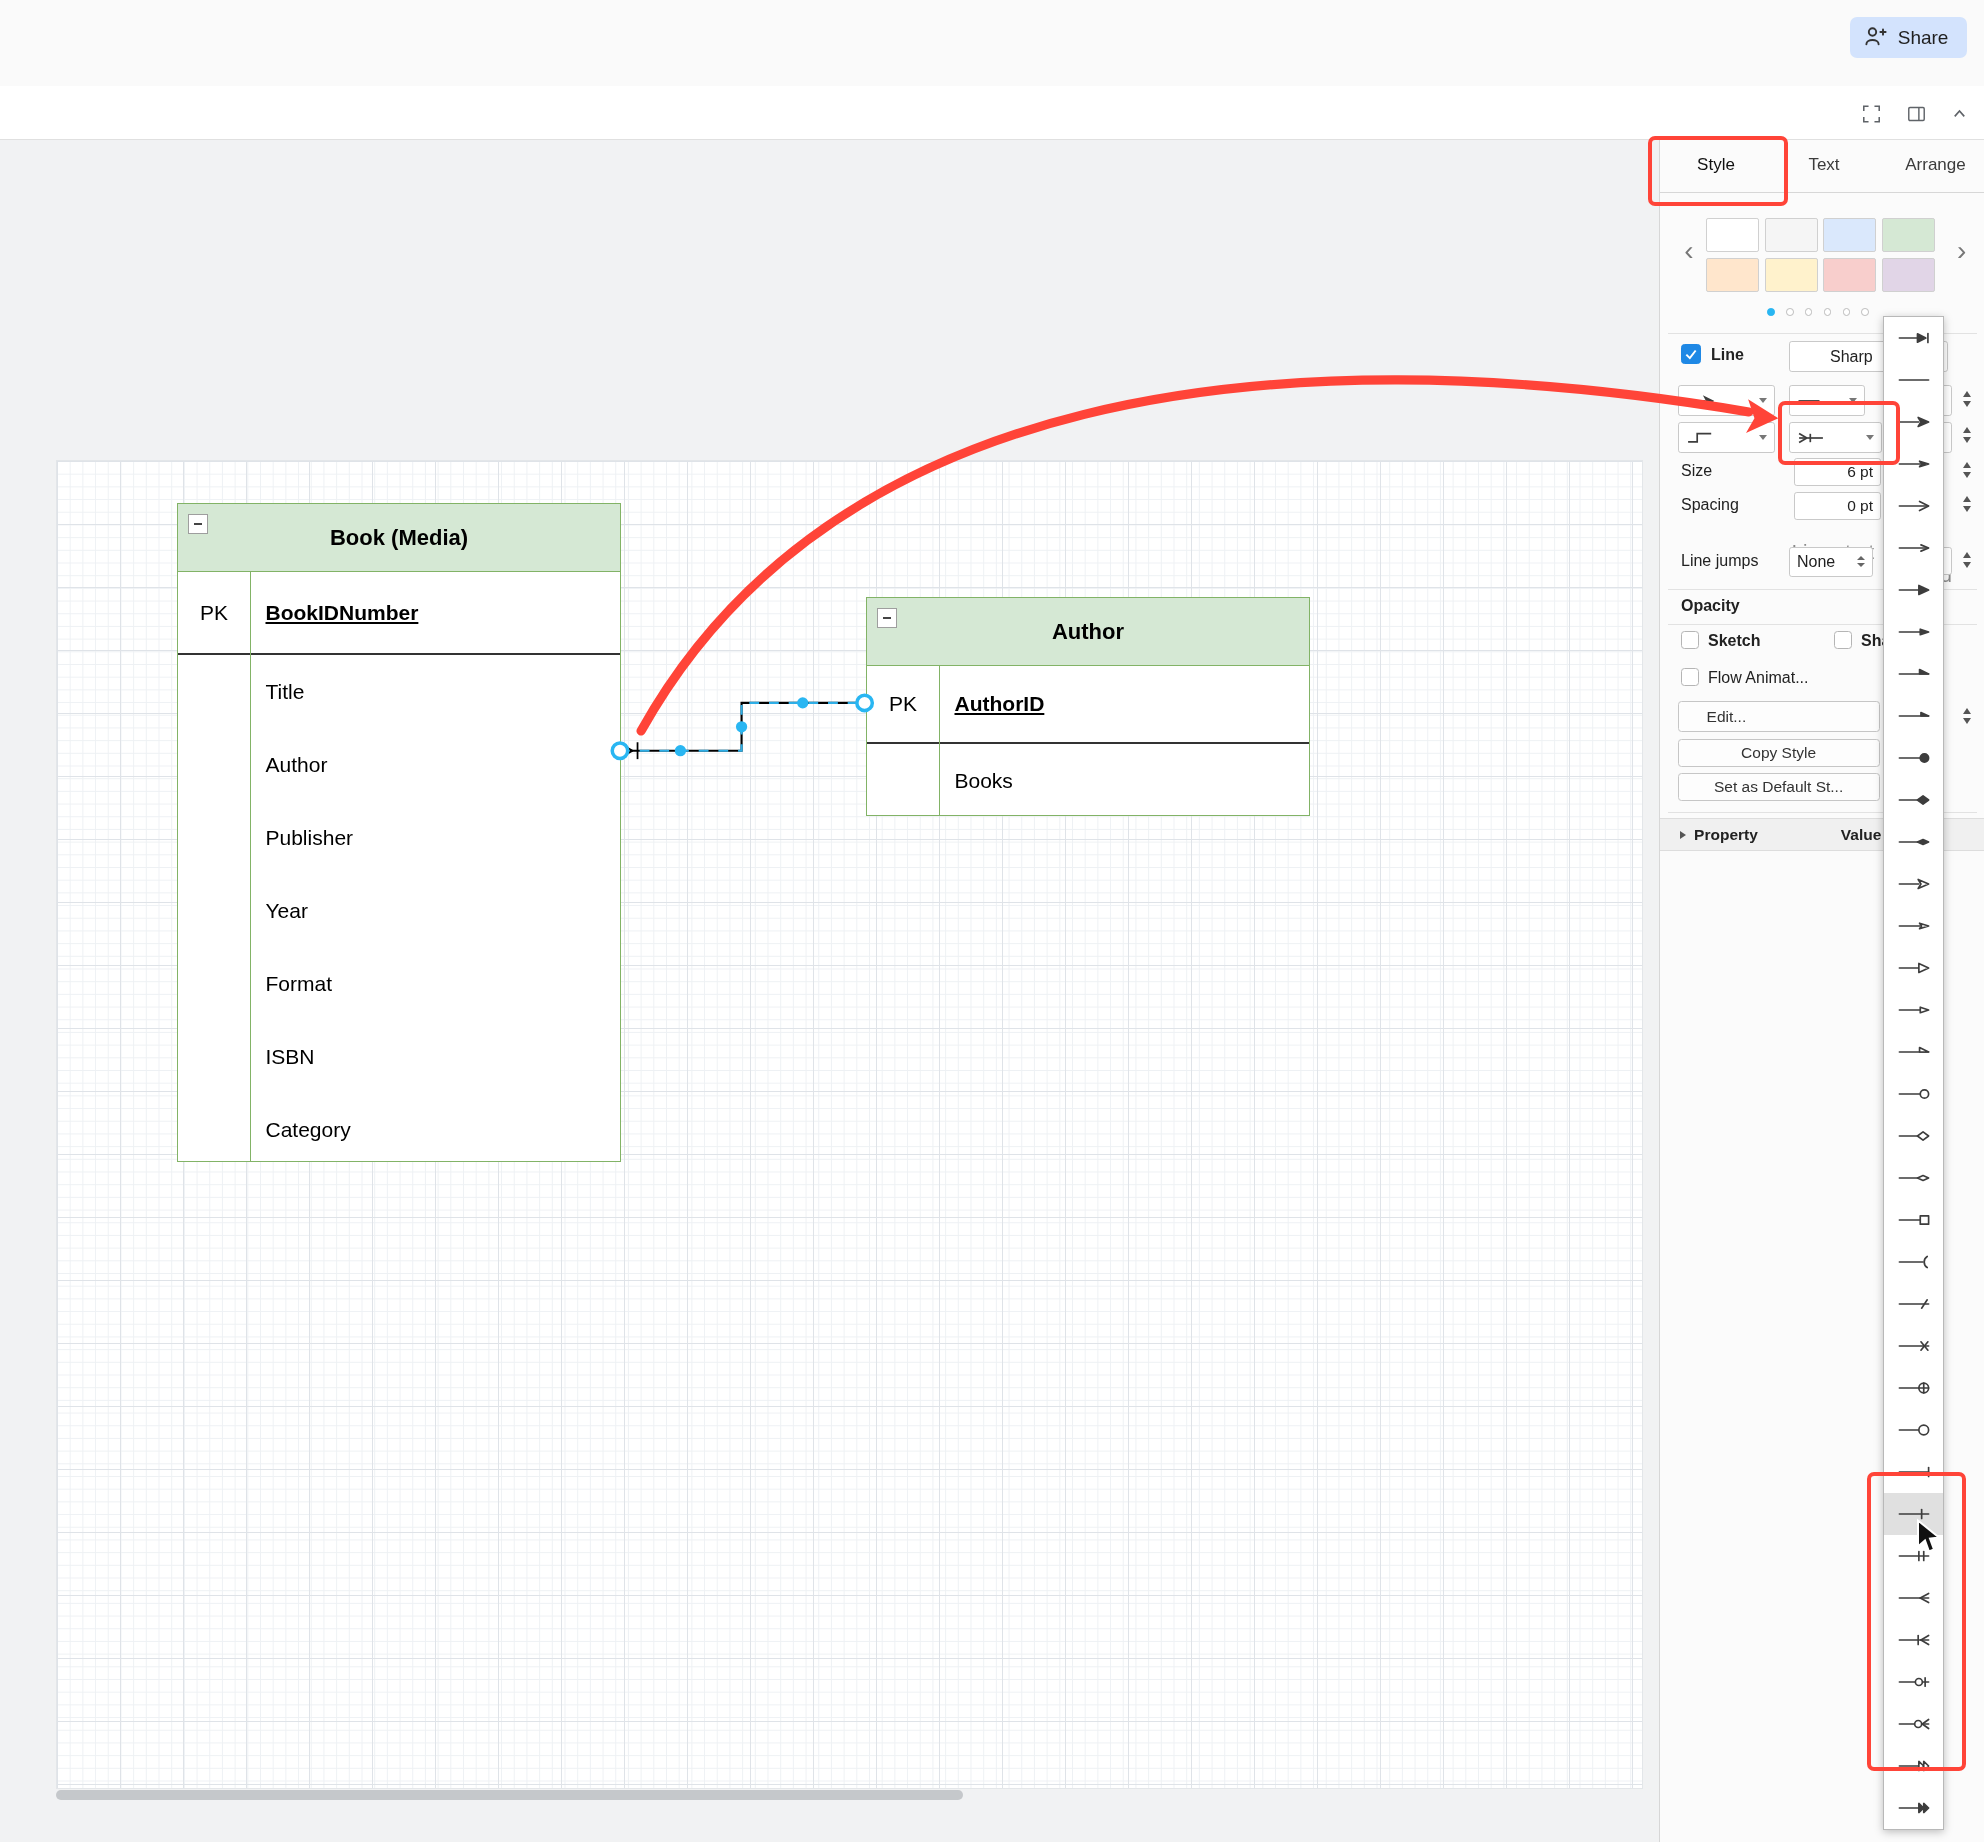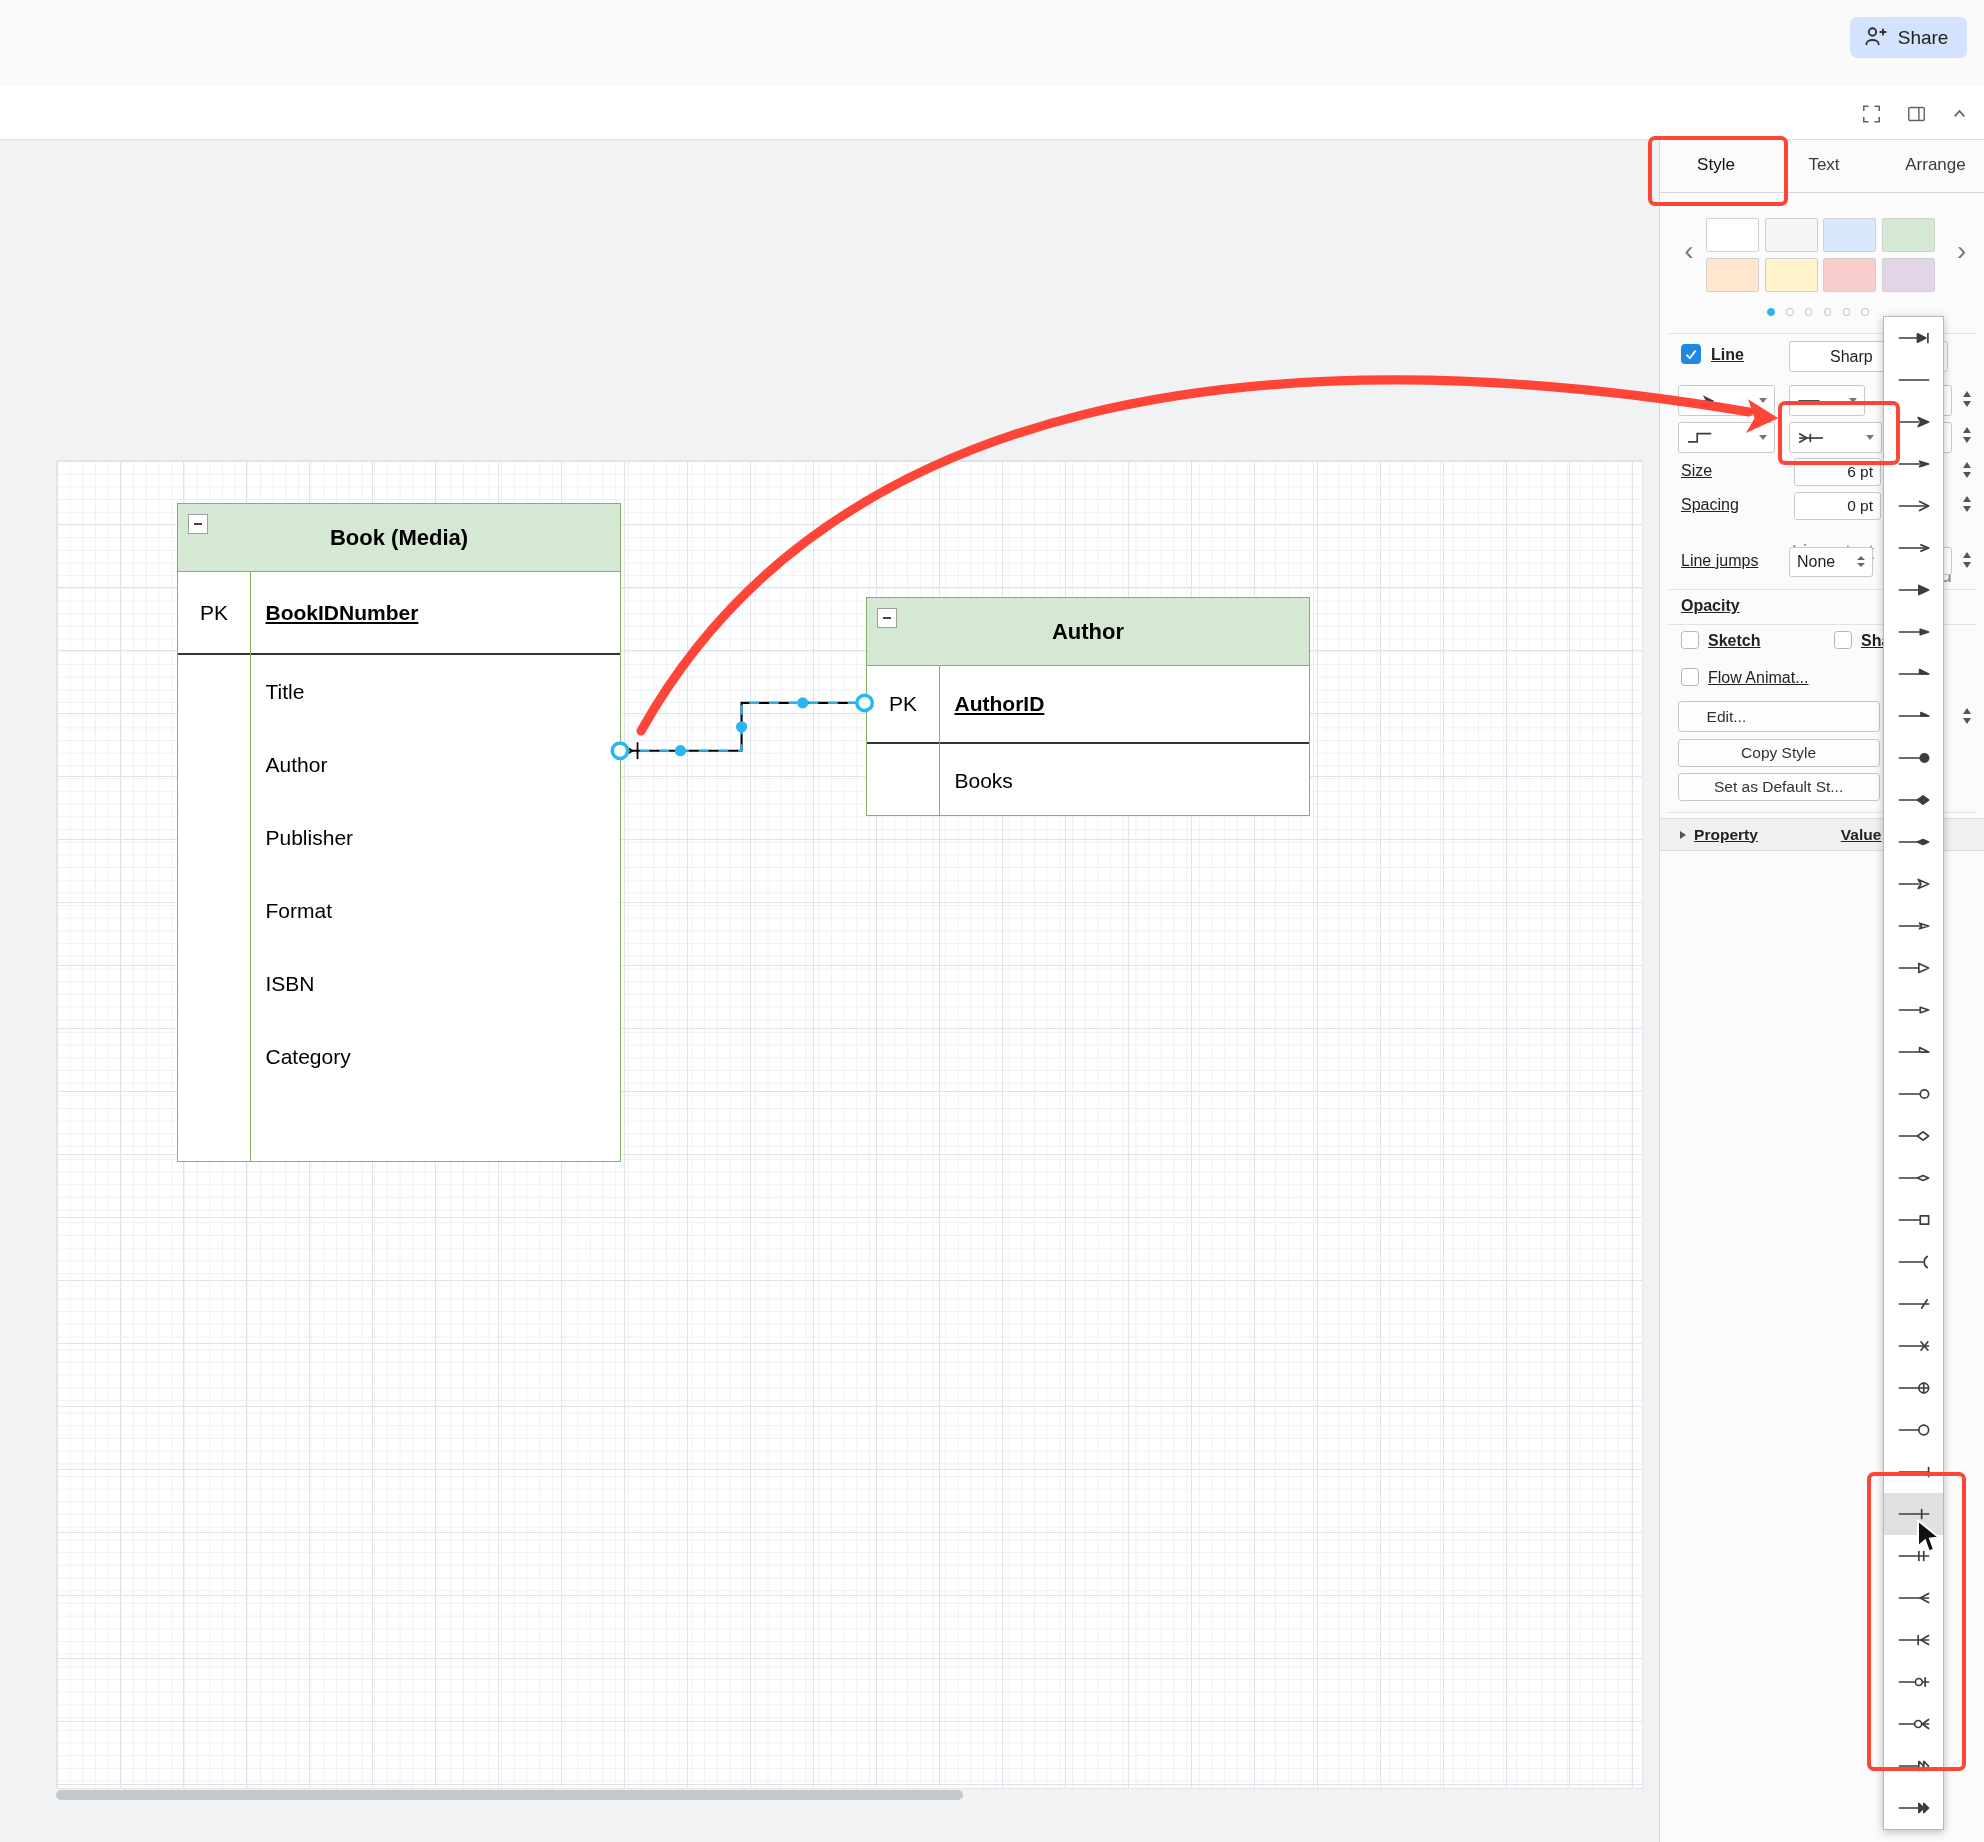--- a/index.html
+++ b/index.html
@@ -33,21 +33,21 @@
   .etname{padding-left:15.5px;font-size:21px;color:#000;}
   .pkrow{border-bottom:2.1px solid #333;}
   .pkname{font-weight:bold;text-decoration:underline;}
   .vsep{position:absolute;left:72px;top:68px;bottom:0;width:0;border-left:1.4px solid #82b366;}
 
   
   .panel{position:absolute;left:1659px;top:139px;width:326px;height:1704px;background:#fbfbfb;border-left:0.7px solid #d7d7d7;z-index:10;box-sizing:border-box;}
   .tabsrow{position:absolute;left:0;top:0;width:326px;height:53px;border-bottom:0.7px solid #d7d7d7;}
   .tab{position:absolute;top:0;height:52px;display:flex;align-items:center;justify-content:center;font-size:17px;color:#3c3c3c;}
   .divider{position:absolute;left:8.4px;width:309px;height:0;border-top:0.7px solid #e2e2e2;}
-  .plabel{position:absolute;font-size:16px;color:#222;text-decoration:underline;}
+  .plabel{position:absolute;font-size:16px;color:#222;}
   .bold{font-weight:bold;}
   .sublabel{position:absolute;font-size:20px;color:#8a8a8a;margin-top:17px;}
   .swatch{width:53px;height:34px;border:0.7px solid #d0d0d0;border-radius:2.1px;box-sizing:border-box;}
   #swatches{position:absolute;left:46px;top:79px;width:232px;display:grid;grid-template-columns:repeat(4,53px);grid-auto-rows:34px;gap:5.6px;}
   .swchev{position:absolute;font-size:28px;color:#777;background:none;border:none;line-height:1;}
   #dots{position:absolute;left:107px;top:169px;display:flex;gap:11.2px;align-items:center;}
   .dot{width:7.7px;height:7.7px;border-radius:50%;background:#fff;border:1.4px solid #bbb;box-sizing:border-box;}
   .dot.active{background:#29b6f2;border-color:#29b6f2;}
   .cb{position:absolute;width:19.7px;height:19.7px;background:#fff;border:1.4px solid #b5b5b5;border-radius:3.5px;box-sizing:border-box;display:flex;align-items:center;justify-content:center;}
   .cb.checked{background:#1e88e5;border-color:#1e88e5;}
@@ -132,20 +132,24 @@
         <div class="etrow" style="height:73px;">
             <div class="etkey"></div>
             <div class="etname">Author</div>
           </div>
         <div class="etrow" style="height:73px;">
             <div class="etkey"></div>
             <div class="etname">Publisher</div>
           </div>
         <div class="etrow" style="height:73px;">
             <div class="etkey"></div>
+            <div class="etname">Year</div>
+          </div>
+        <div class="etrow" style="height:73px;">
+            <div class="etkey"></div>
             <div class="etname">Format</div>
           </div>
         <div class="etrow" style="height:73px;">
             <div class="etkey"></div>
             <div class="etname">ISBN</div>
           </div>
         <div class="etrow" style="height:73px;">
             <div class="etkey"></div>
             <div class="etname">Category</div>
           </div>

